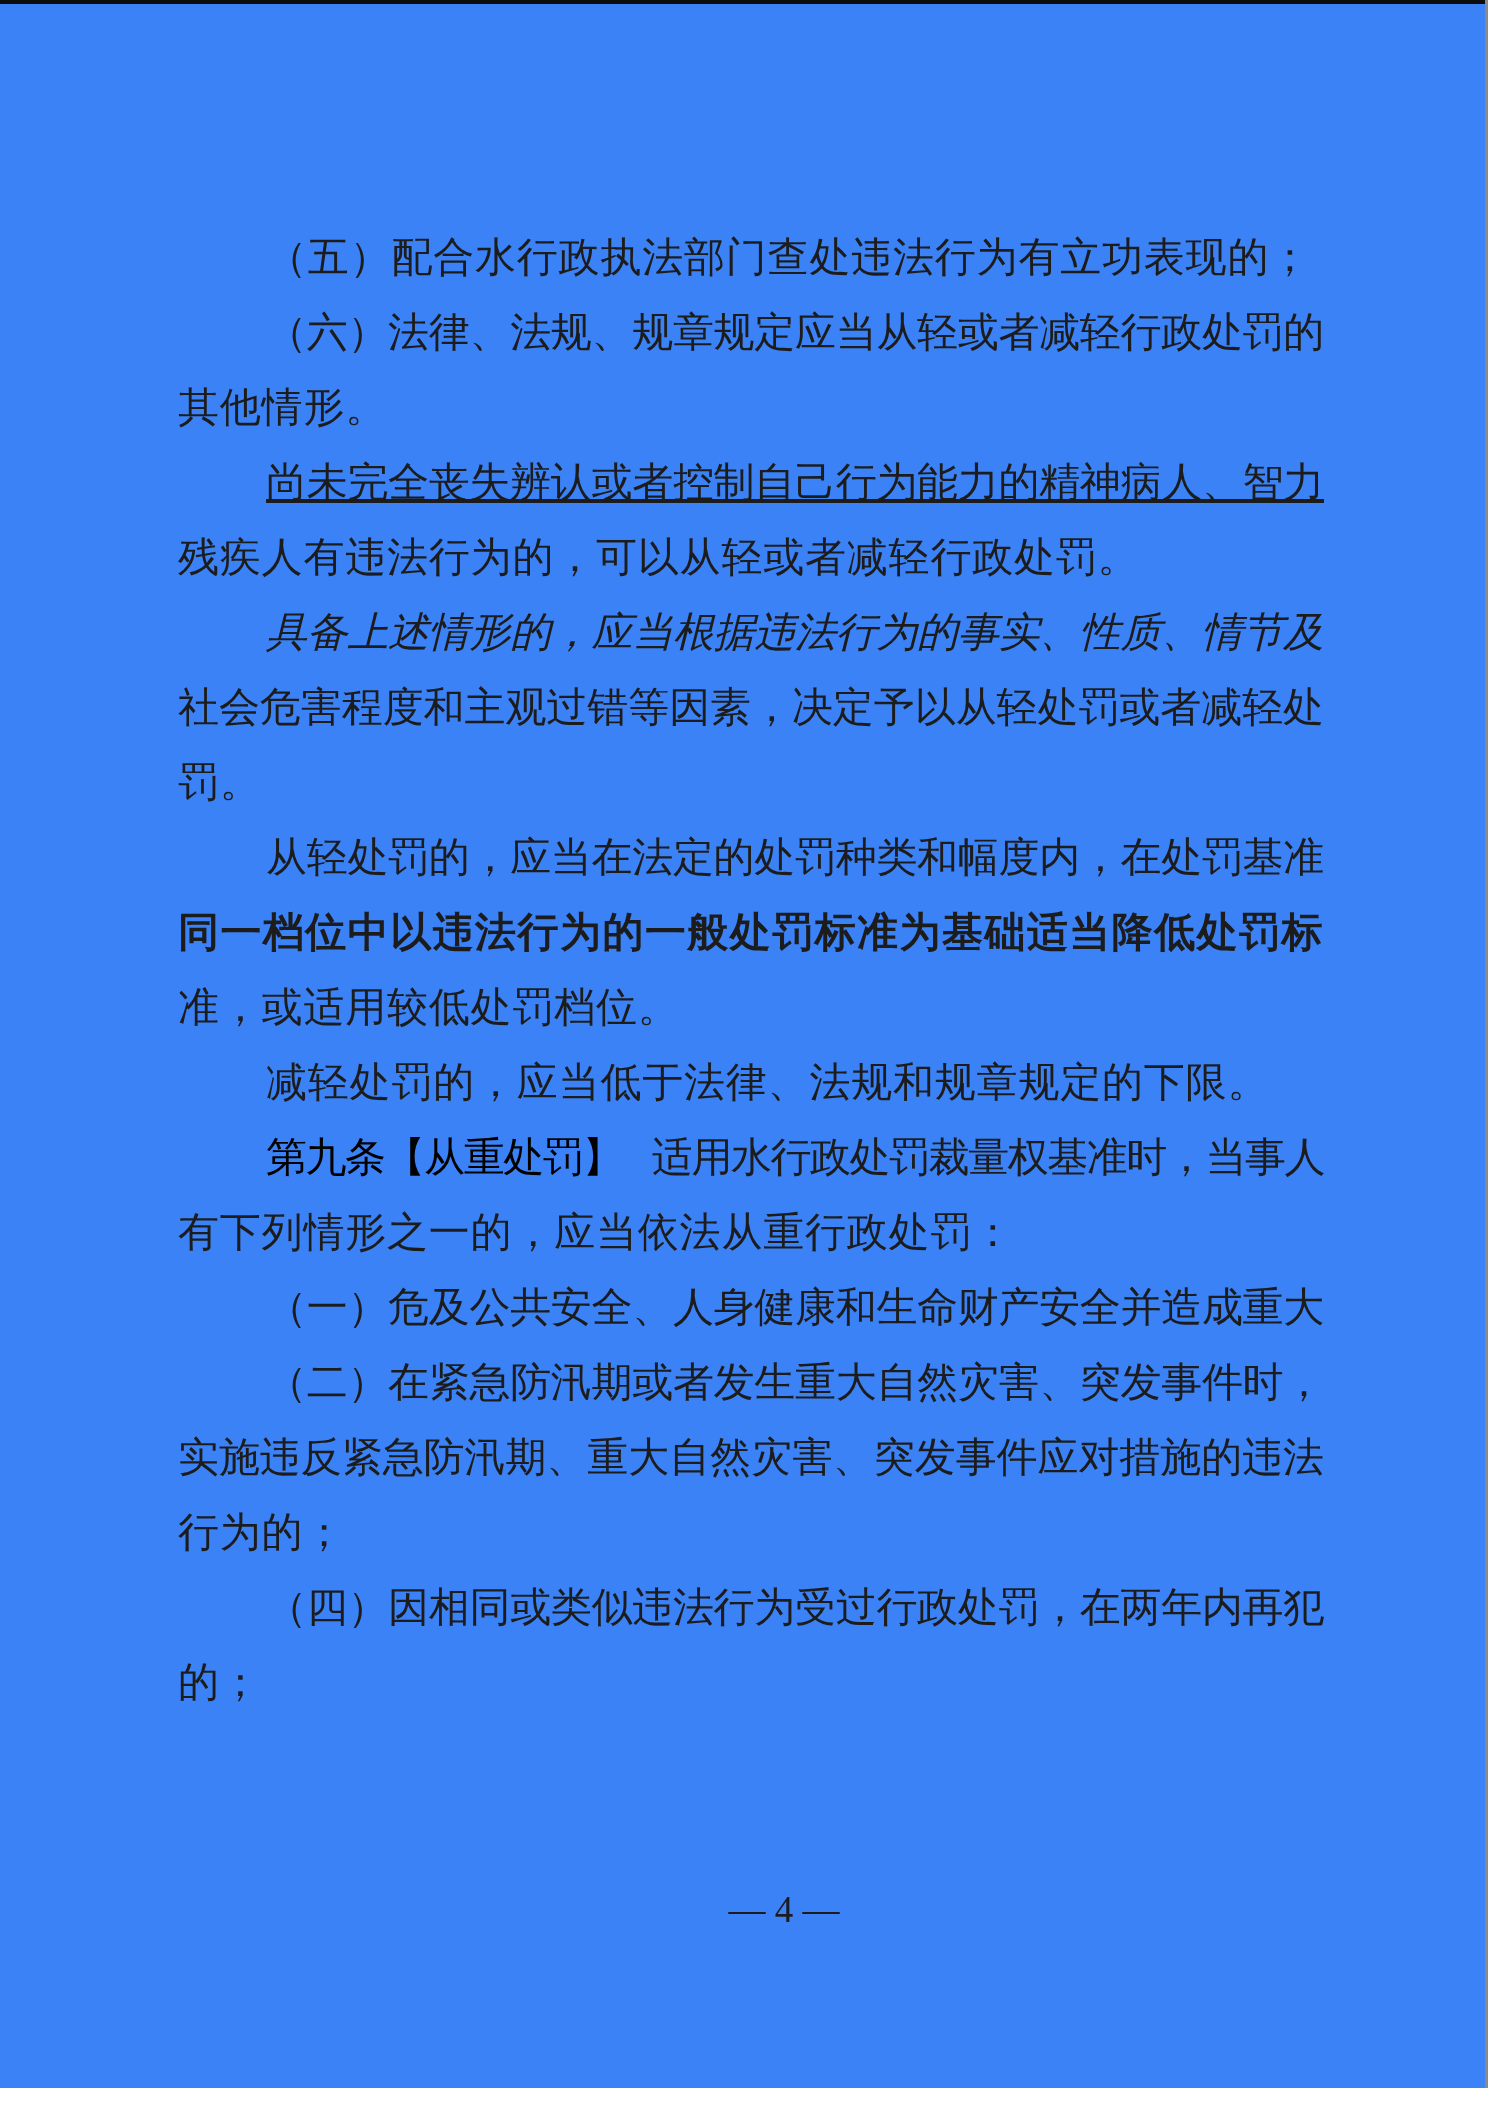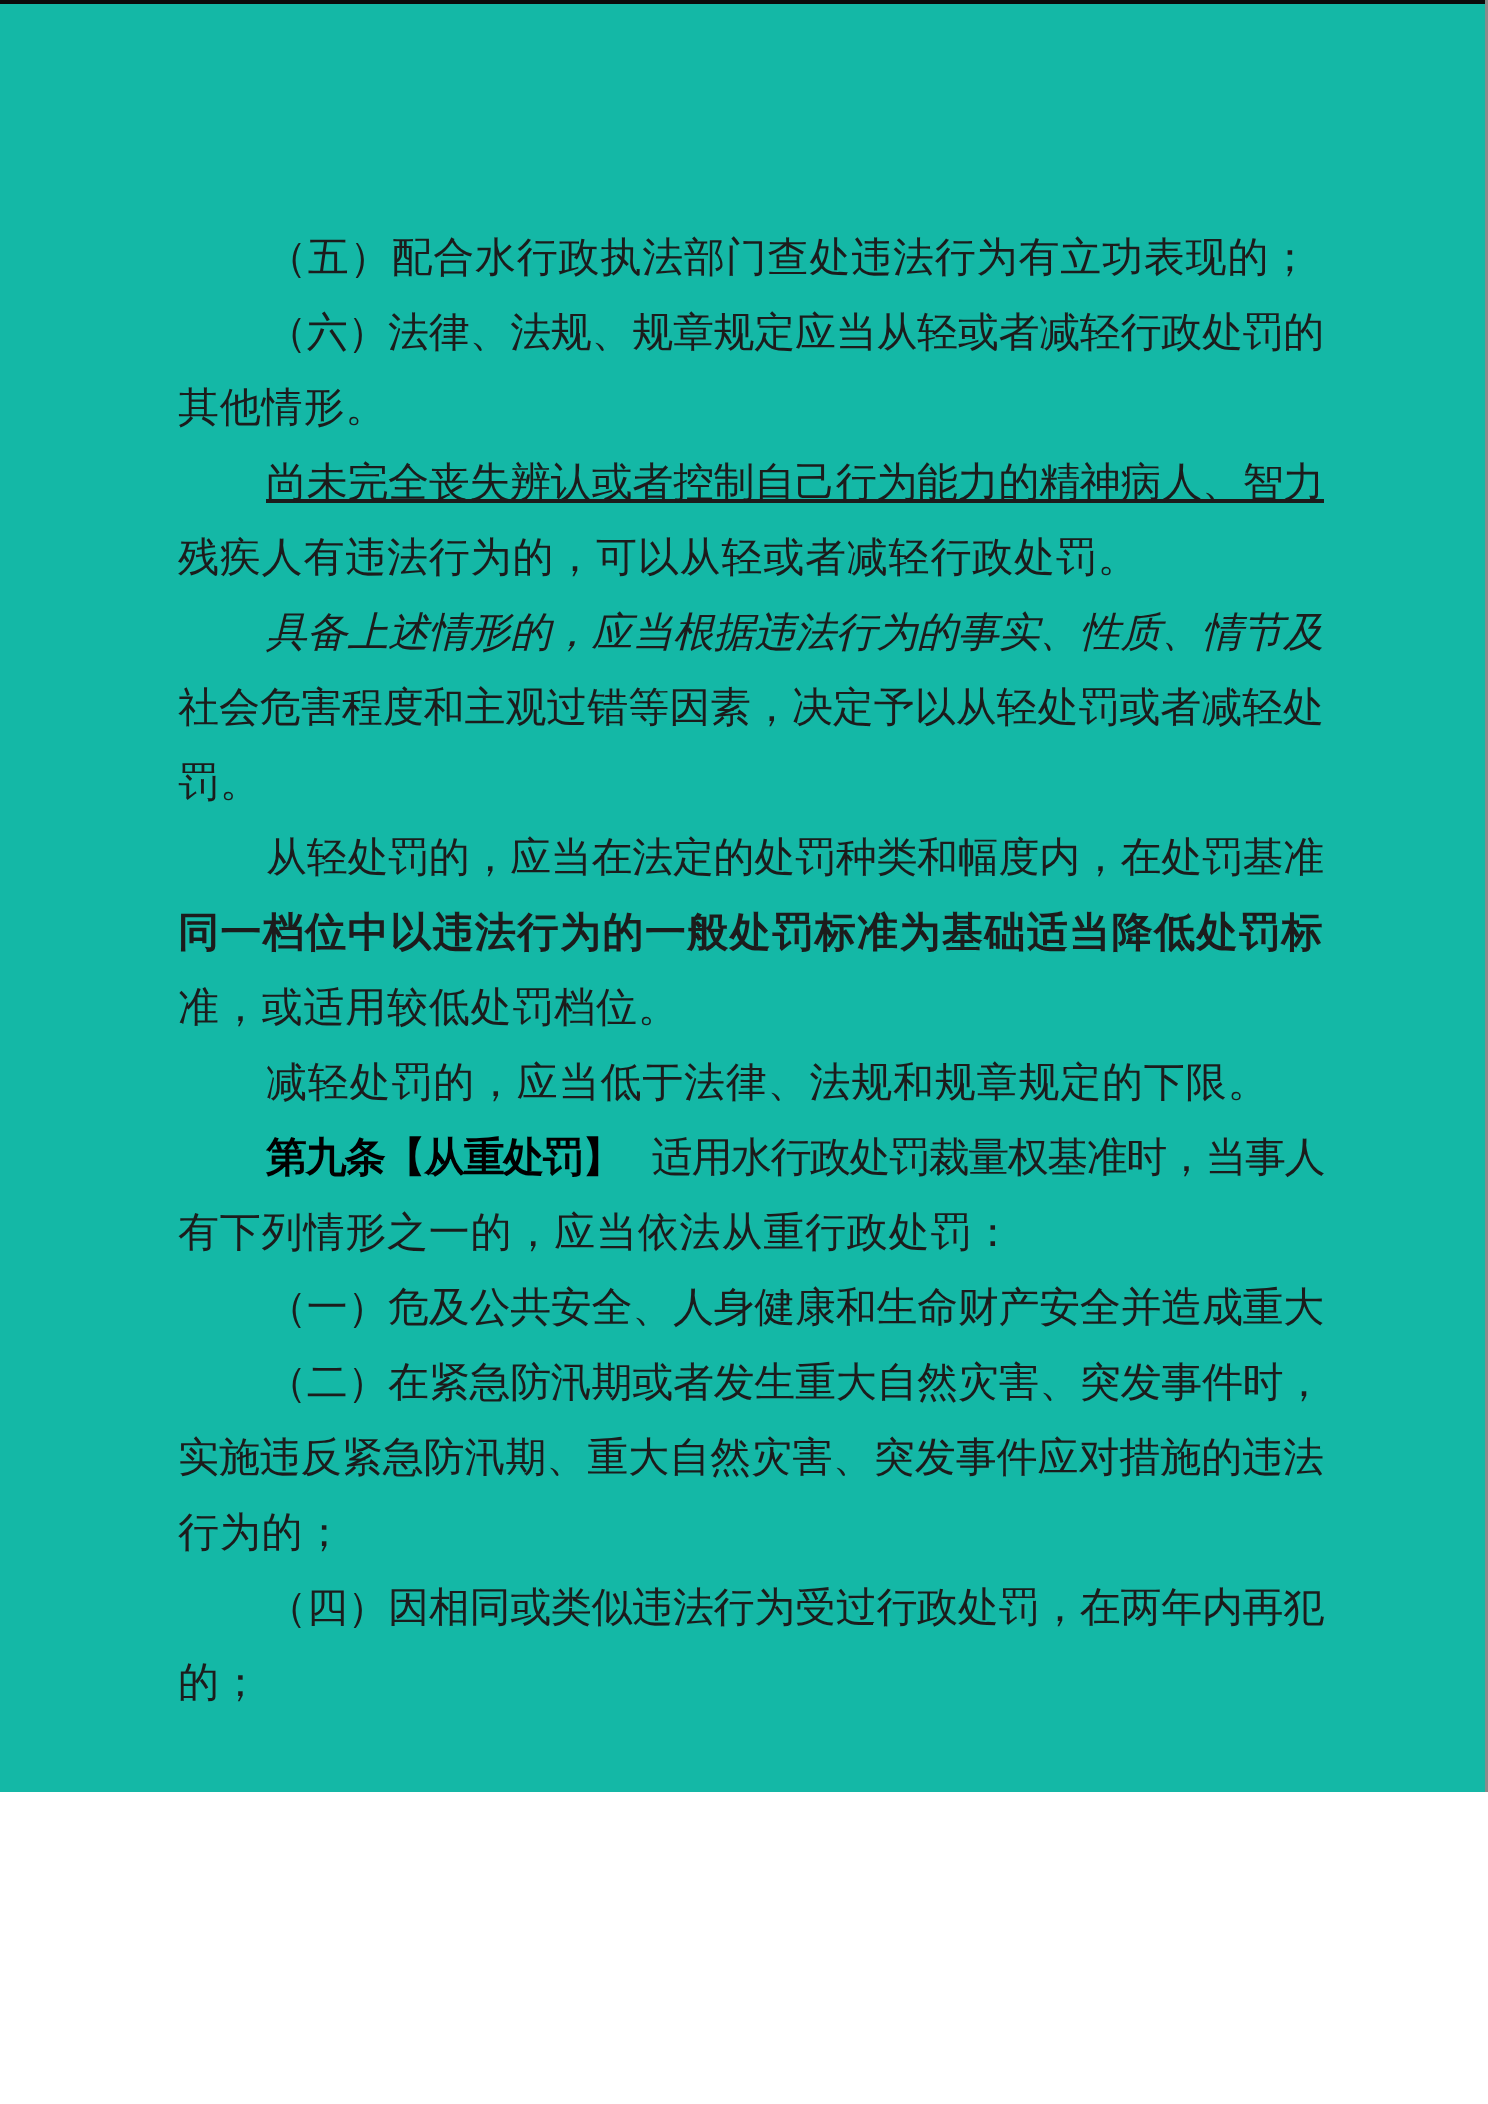--- a/index.html
+++ b/index.html
@@ -3,22 +3,22 @@
 <meta charset="utf-8">
 <style>
   html, body {
     margin: 0;
     padding: 0;
     background: #ffffff;
   }
   .page {
     position: relative;
     width: 1488px;
-    height: 1792px;
-    background: #14b8a6;
+    height: 2088px;
+    background: #3b82f6;
     overflow: hidden;
     font-family: "Liberation Serif", "DejaVu Serif", serif;
     color: #1c1c1c;
   }
   
   .edge-top {
     position: absolute;
     top: 0; left: 0; right: 0;
     height: 4px;
     background: #0b0b0b;
@@ -41,21 +41,21 @@
     line-height: 75px;
     font-size: 41px;
     letter-spacing: 0.8px;
     white-space: nowrap;
   }
   .line.indent {
     padding-left: 88px;
   }
   .term {
     font-family: "Liberation Sans", "DejaVu Sans", sans-serif;
-    font-weight: 700;
+    font-weight: 400;
     color: #000000;
   }
   .gap {
     display: inline-block;
     width: 30px;
     height: 1px;
   }
   .footer {
     position: absolute;
     top: 1884px;

